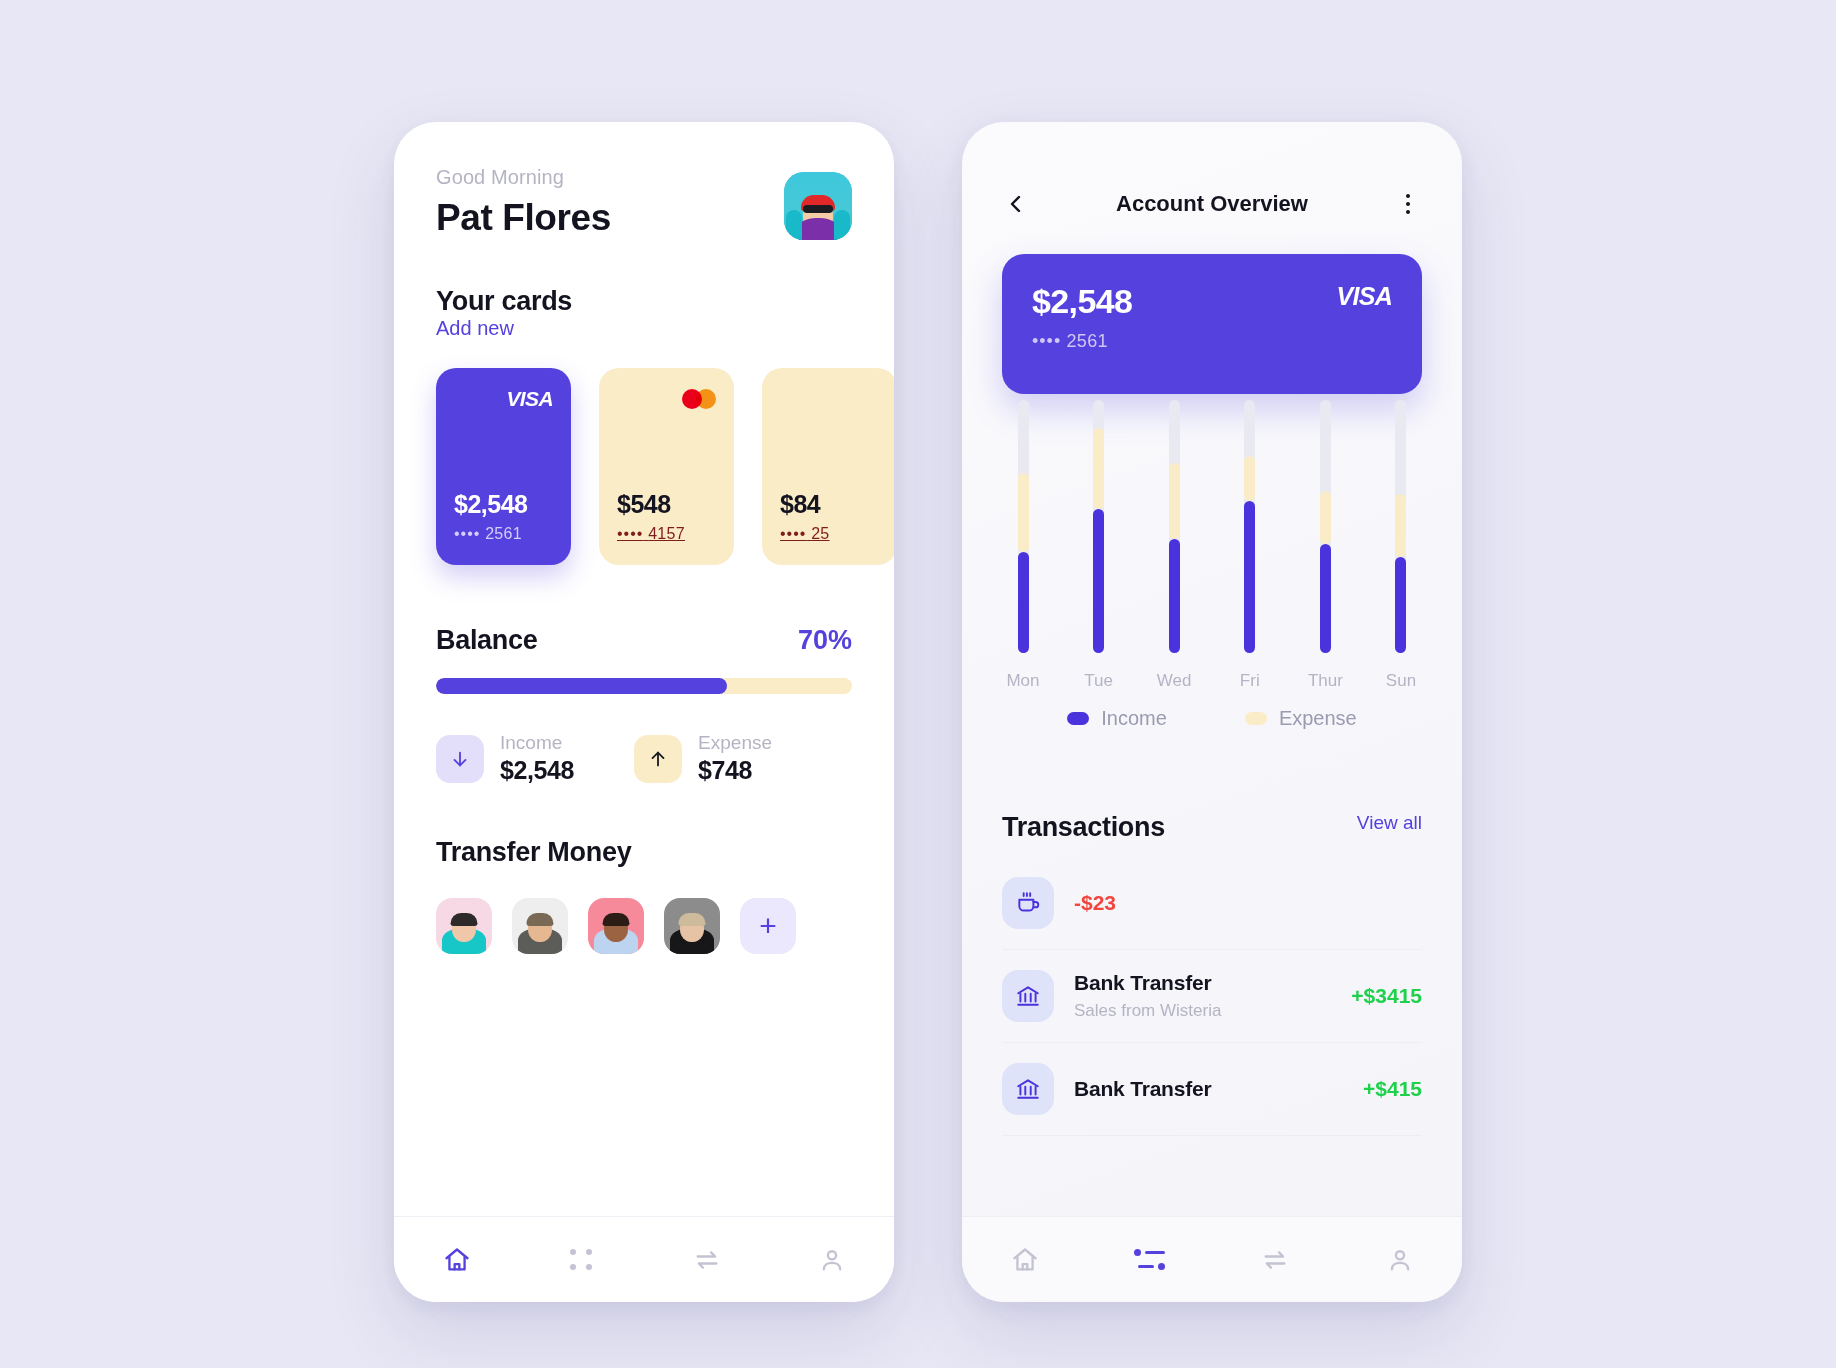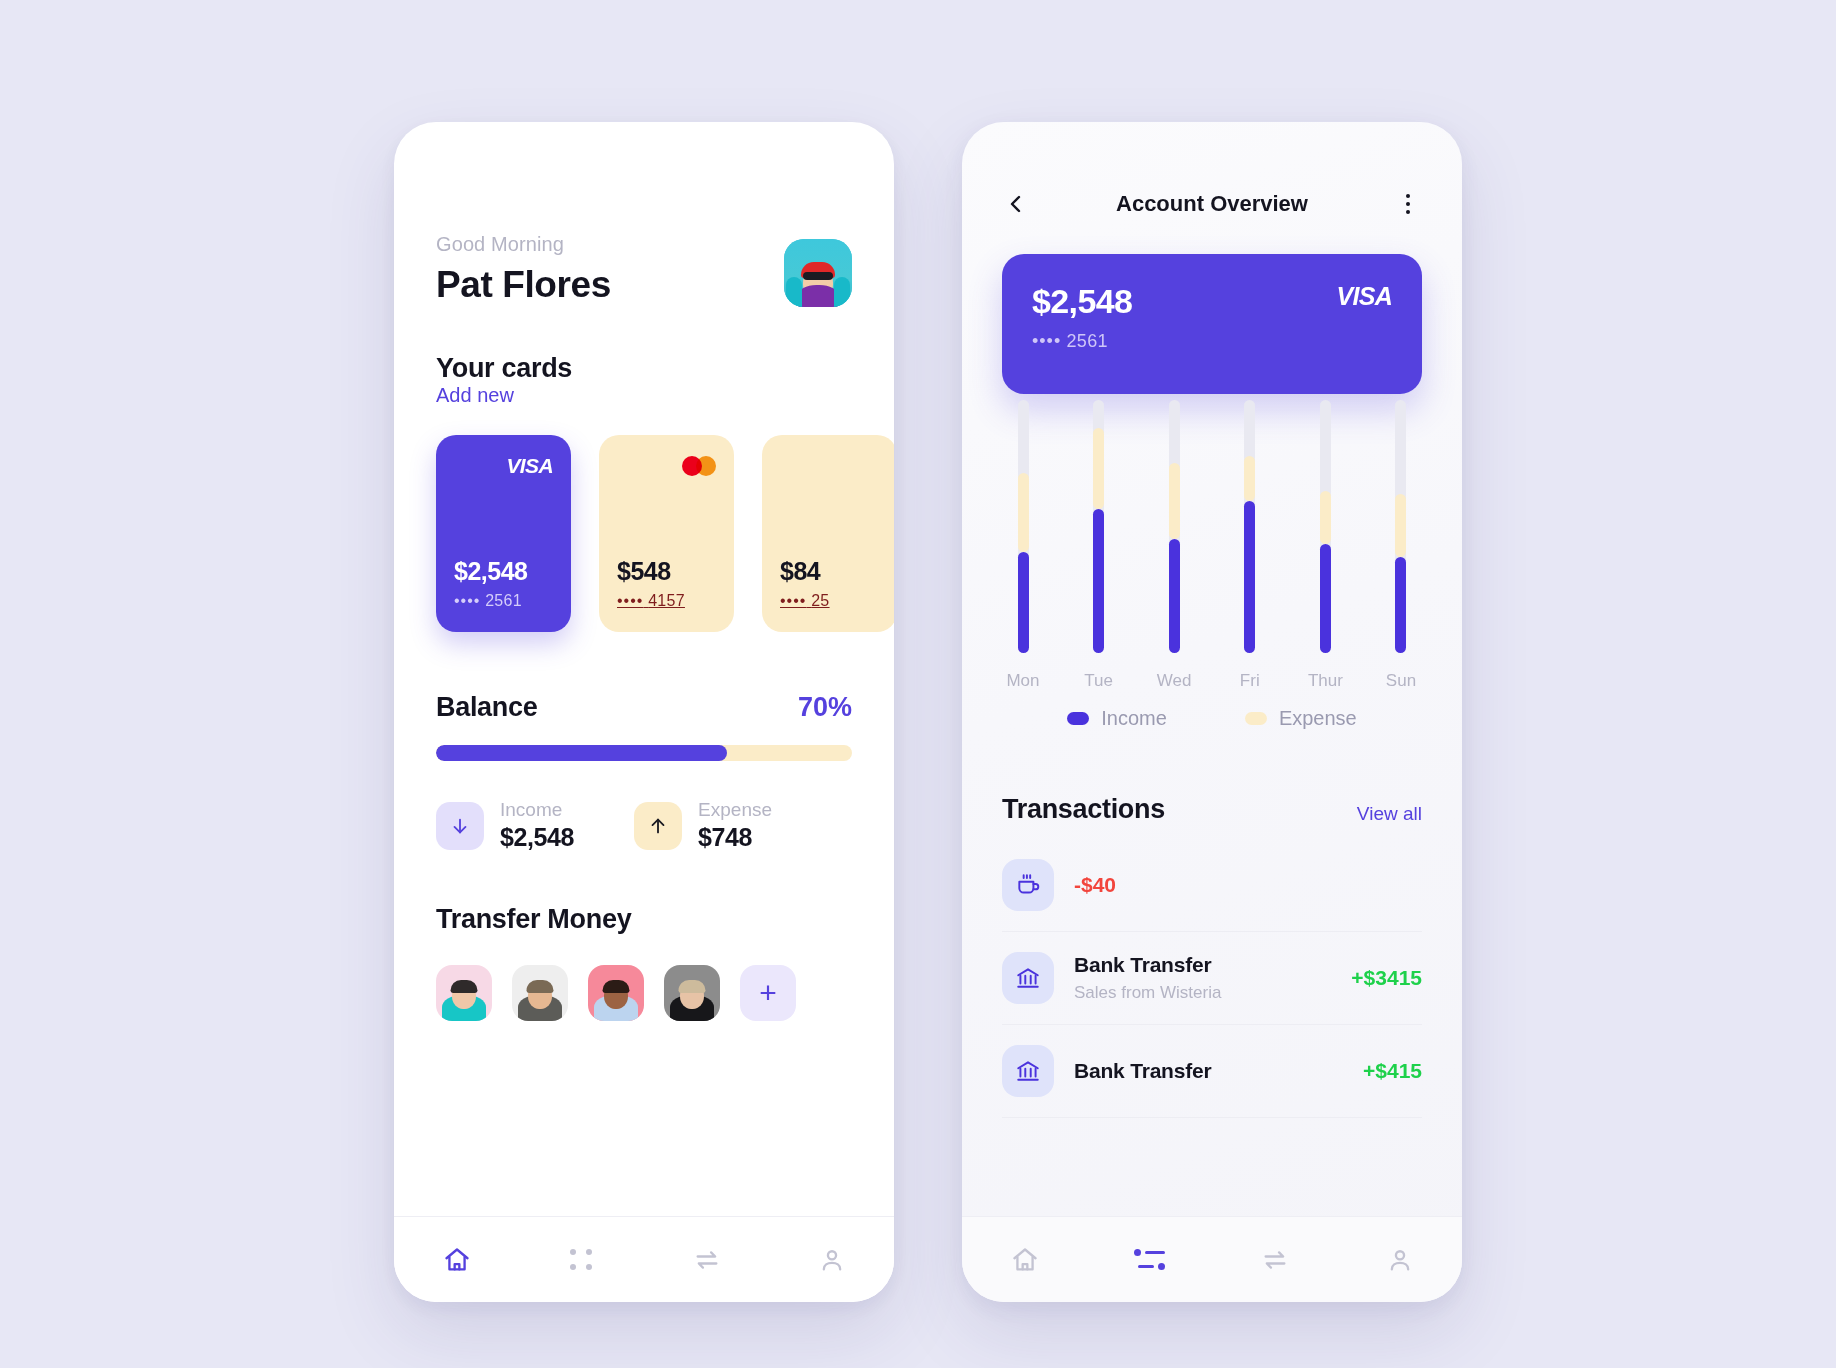--- a/index.html
+++ b/index.html
@@ -30,21 +30,21 @@
     box-shadow: 0 30px 70px rgba(60,55,120,.13), 0 6px 20px rgba(60,55,120,.07);
     z-index: 1;
   }
   .screen { position: relative; width: 100%; height: 100%; }
 
   
   .home-pad { padding: 0 42px; }
 
   .greet-row {
     display: flex; justify-content: space-between; align-items: flex-start;
-    padding-top: 111px;
+    padding-top: 44px;
   }
   .greet-sub { font-size: 20px; color: #b4b4c4; letter-spacing:.1px; }
   .greet-name { font-size: 37px; font-weight: 700; color: #141420; margin-top: 8px; letter-spacing:-.4px; }
 
   .avatar-hero {
     width: 68px; height: 68px; border-radius: 20px; overflow: hidden;
     flex: none; margin-top: 6px; position: relative; background: #45c6d8;
   }
 
   .section-head {
@@ -137,21 +137,21 @@
   .bseg.exp { background: #fbecc8; }
   .bseg.inc { background: #4a32dd; }
   .blabel { font-size: 17px; color: #b4b4c4; margin-top: 18px; }
   .legend { display: flex; justify-content: center; gap: 78px; margin-top: 16px; }
   .leg { display: flex; align-items: center; gap: 12px; }
   .leg-dot { width: 22px; height: 13px; border-radius: 7px; }
   .leg-dot.inc { background: #4a32dd; }
   .leg-dot.exp { background: #fbecc8; }
   .leg-txt { font-size: 20px; color: #9a9ab0; }
 
-  .tx-head { display: flex; justify-content: space-between; align-items: flex-end; margin-top: 56px; }
+  .tx-head { display: flex; justify-content: space-between; align-items: flex-start; margin-top: 74px; }
   .tx-title { font-size: 27px; font-weight: 700; color: #141420; letter-spacing:-.3px; }
   .tx-link { font-size: 19px; color: #5541de; }
 
   .tx-list { margin-top: 14px; }
   .tx-row {
     display: flex; align-items: center; gap: 20px;
     padding: 20px 0; border-bottom: 1px solid #ededf3;
   }
   .tx-ico {
     width: 52px; height: 52px; border-radius: 16px; background: #dfe3fa; flex: none;
@@ -458,21 +458,21 @@
 
         <div class="tx-list" id="tx-list">
             <div class="tx-row">
               <span class="tx-ico">
                 <svg width="26" height="26" viewBox="0 0 24 24" fill="none" stroke="#4a32dd" stroke-width="1.8" stroke-linecap="round" stroke-linejoin="round">
                   <path d="M4 9h13v6a4 4 0 0 1-4 4H8a4 4 0 0 1-4-4V9z"></path>
                   <path d="M17 11h2a2.5 2.5 0 0 1 0 5h-2"></path>
                   <path d="M8 3v2.5M11 3v2.5M14 3v2.5"></path>
                 </svg>
               </span>
-              <span class="tx-amt neg">-$40</span>
+              <span class="tx-amt neg">-$23</span>
             </div>
             <div class="tx-row">
               <span class="tx-ico">
                 <svg width="26" height="26" viewBox="0 0 24 24" fill="none" stroke="#4a32dd" stroke-width="1.8" stroke-linecap="round" stroke-linejoin="round">
                   <path d="M3 9.5 12 4l9 5.5"></path>
                   <path d="M5 10v7M9.5 10v7M14.5 10v7M19 10v7"></path>
                   <path d="M3 20h18"></path>
                 </svg>
               </span>
               <span class="tx-mid">

